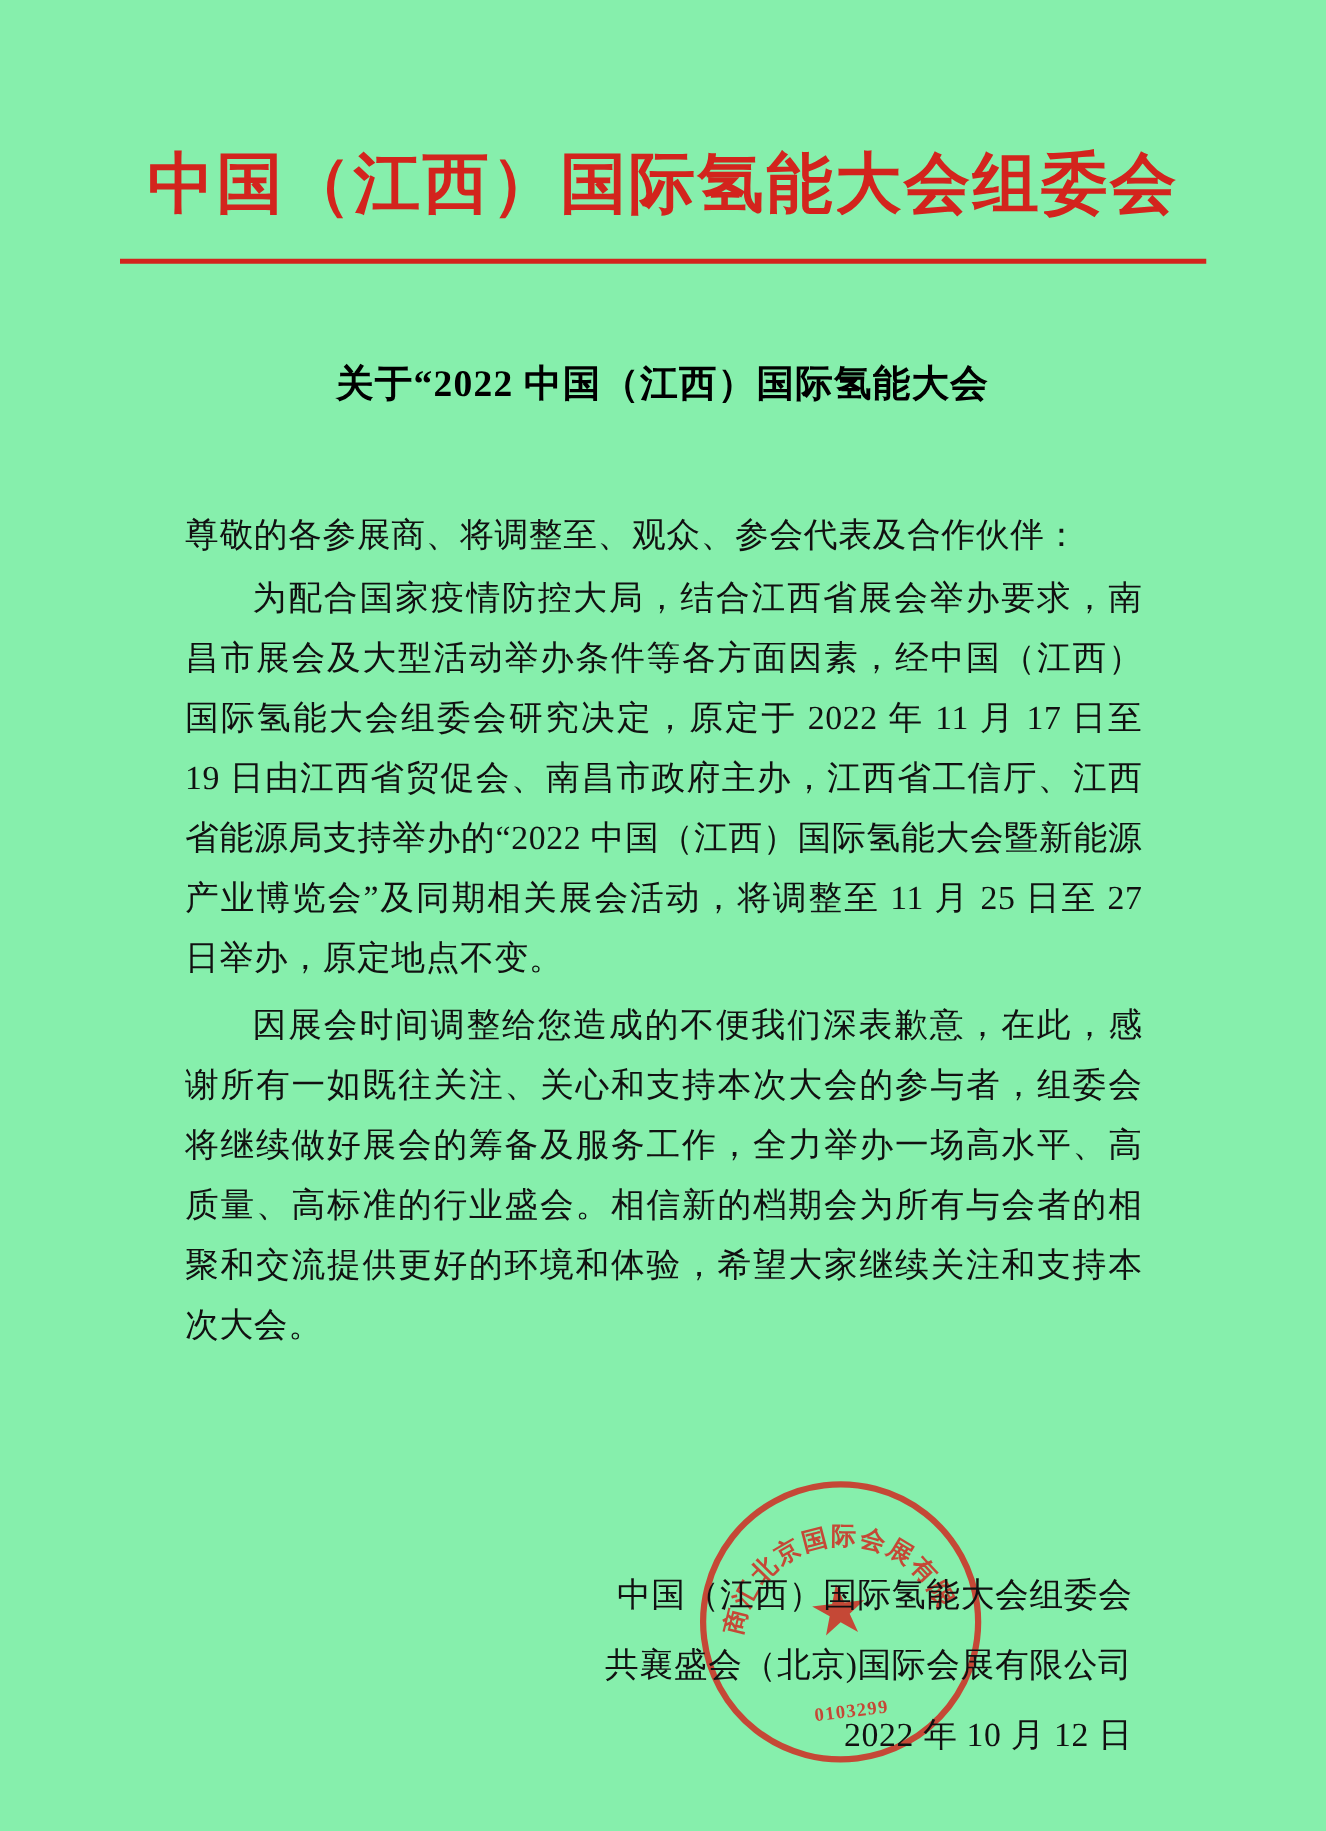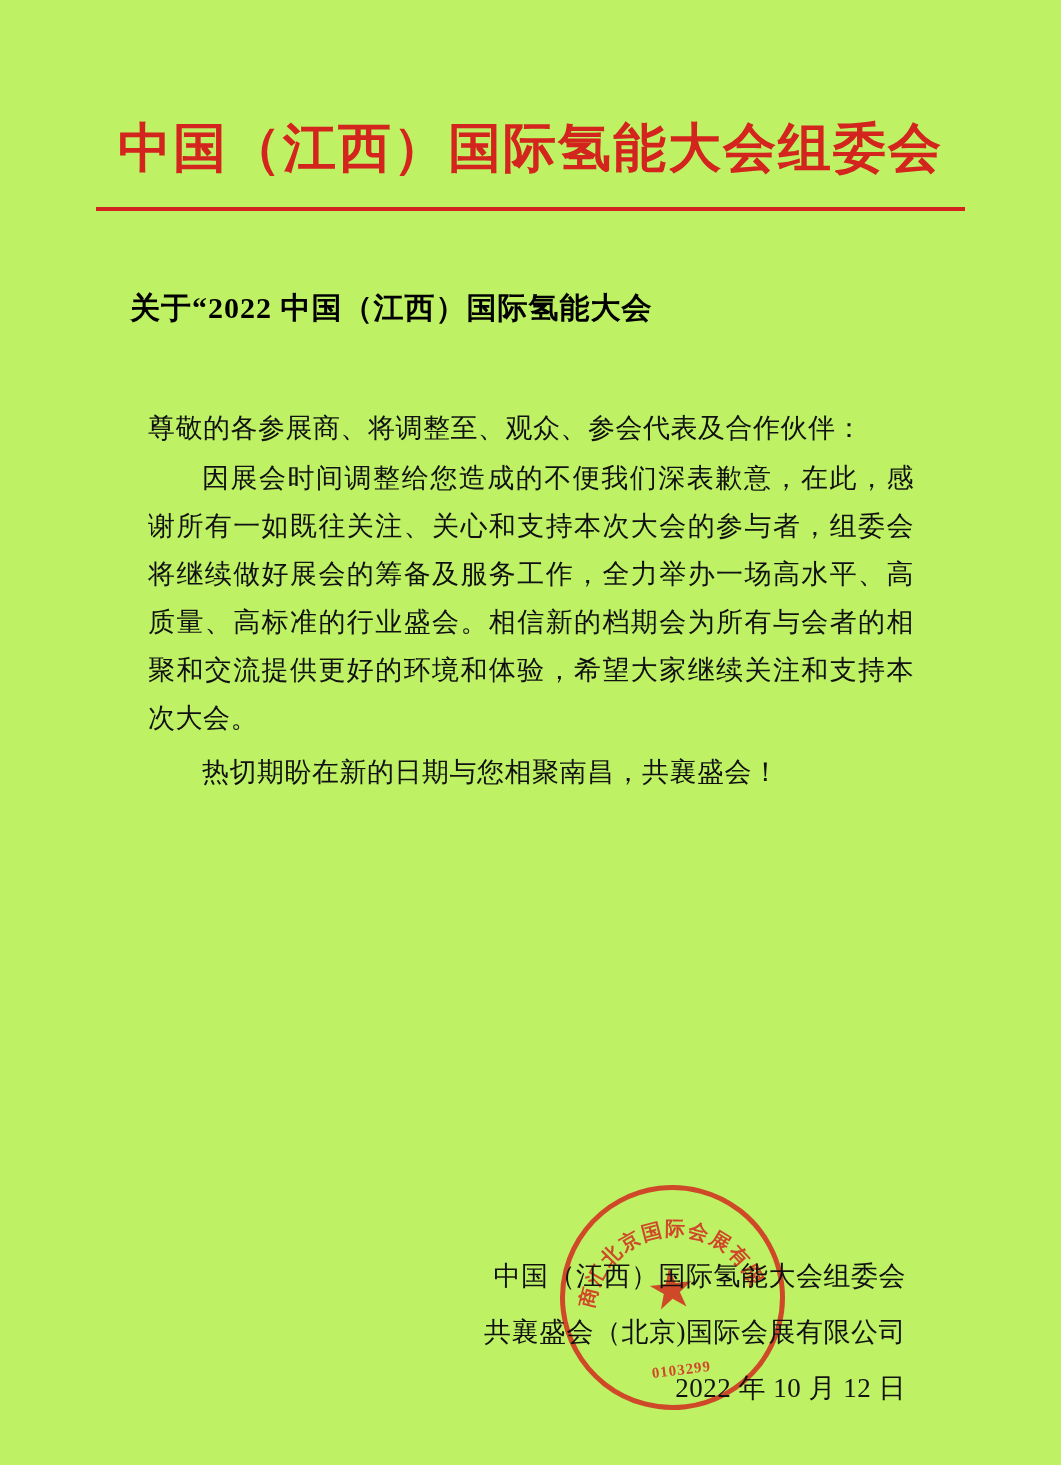--- a/index.html
+++ b/index.html
@@ -9,21 +9,21 @@
   }
   body {
     font-family: "Liberation Serif", "DejaVu Serif", serif;
     color: #0a0a0a;
   }
   .page {
     position: relative;
     width: 1061px;
     height: 1465px;
     margin: 0 auto;
-    background: #bef264;
+    background: #86efac;
     overflow: hidden;
   }
   .letterhead {
     position: absolute;
     top: 118px;
     left: 96px;
     width: 869px;
     text-align: center;
   }
   .letterhead-title {
@@ -39,20 +39,21 @@
     margin-top: 28px;
     height: 4px;
     background: #d3241d;
     width: 100%;
   }
   .doc-title {
     position: absolute;
     top: 282px;
     left: 130px;
     width: 800px;
+    text-align: center;
     font-weight: bold;
     font-size: 30px;
     line-height: 1.75;
     letter-spacing: 1px;
     color: #000;
   }
   .doc-title div {
     white-space: nowrap;
   }
   .body-text {
@@ -154,22 +155,22 @@
     <div class="letterhead-title">中国（江西）国际氢能大会组委会</div>
     <div class="letterhead-rule"></div>
   </div>
 
   <div class="doc-title">
     <div>关于“2022 中国（江西）国际氢能大会</div>
   </div>
 
   <div class="body-text">
     <p class="salutation">尊敬的各参展商、将调整至、观众、参会代表及合作伙伴：</p>
+    <p class="para">为配合国家疫情防控大局，结合江西省展会举办要求，南昌市展会及大型活动举办条件等各方面因素，经中国（江西）国际氢能大会组委会研究决定，原定于 2022 年 11 月 17 日至 19 日由江西省贸促会、南昌市政府主办，江西省工信厅、江西省能源局支持举办的“2022 中国（江西）国际氢能大会暨新能源产业博览会”及同期相关展会活动，将调整至 11 月 25 日至 27 日举办，原定地点不变。</p>
     <p class="para">因展会时间调整给您造成的不便我们深表歉意，在此，感谢所有一如既往关注、关心和支持本次大会的参与者，组委会将继续做好展会的筹备及服务工作，全力举办一场高水平、高质量、高标准的行业盛会。相信新的档期会为所有与会者的相聚和交流提供更好的环境和体验，希望大家继续关注和支持本次大会。</p>
-    <p class="para">热切期盼在新的日期与您相聚南昌，共襄盛会！</p>
   </div>
 
   <div class="seal">
     <div class="seal-inner"></div>
     <svg class="seal-arc" viewBox="0 0 215 215">
       <defs>
         <path id="sealArc" d="M 27,112 A 82,82 0 0 1 188,112"></path>
       </defs>
       <text>
         <textPath href="#sealArc" startOffset="50%" text-anchor="middle">中融商汇北京国际会展有限公司</textPath>

